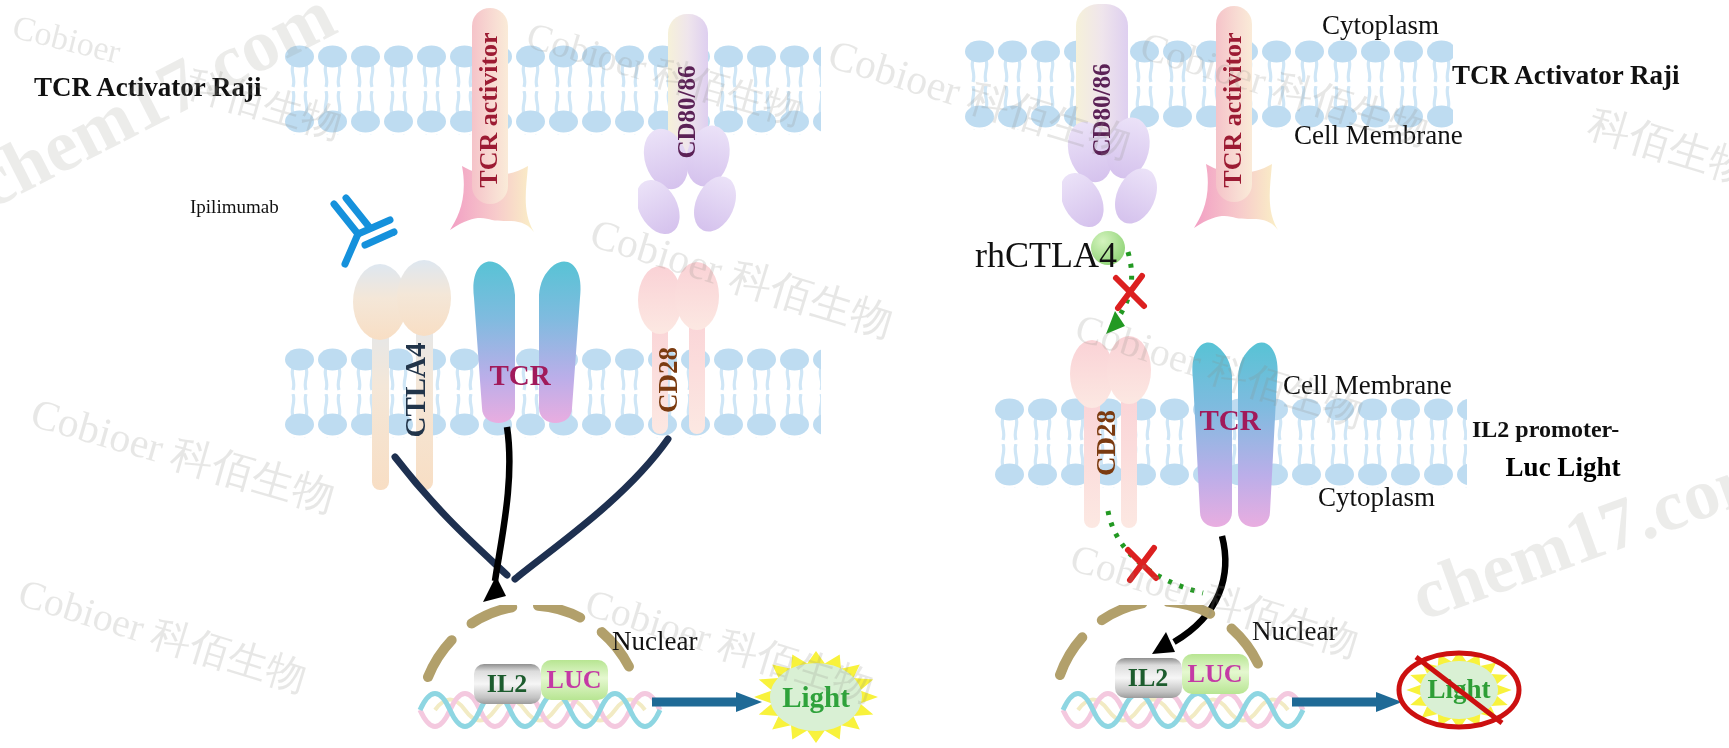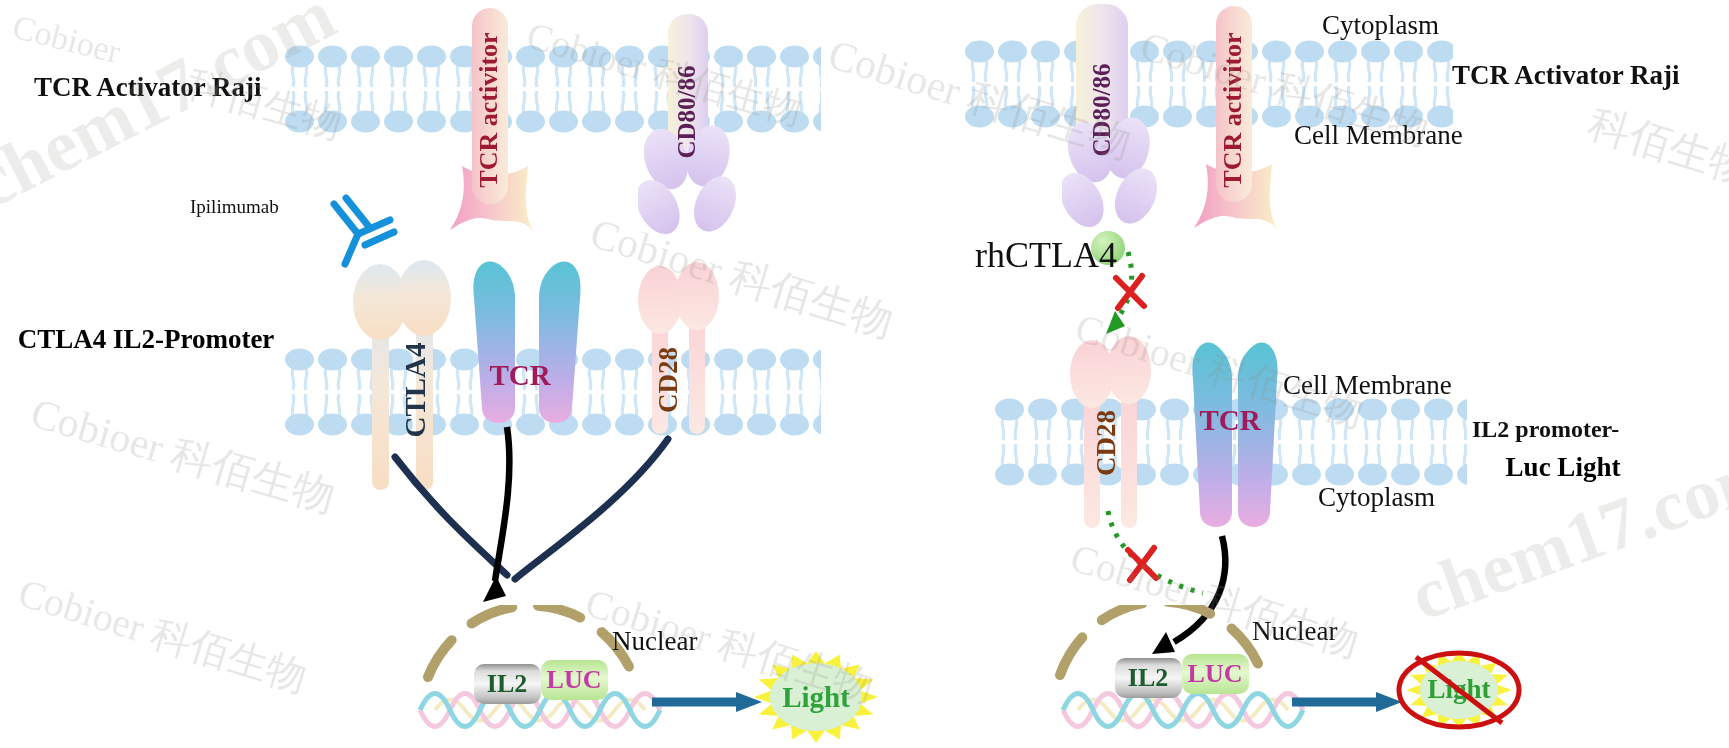--- a/index.html
+++ b/index.html
@@ -168,21 +168,20 @@
     <g transform="translate(71,55)">
       <polygon fill="#F8F23C" points="62,0 44.1,6.6 57.3,17.6 37.4,18.9 43.8,32.5 25,28.3 23.7,42.5 8.8,33.4 0,46 -8.8,33.4 -23.7,42.5 -25,28.3 -43.8,32.5 -37.4,18.9 -57.3,17.6 -44.1,6.6 -62,0 -44.1,-6.6 -57.3,-17.6 -37.4,-18.9 -43.8,-32.5 -25,-28.3 -23.7,-42.5 -8.8,-33.4 0,-46 8.8,-33.4 23.7,-42.5 25,-28.3 43.8,-32.5 37.4,-18.9 57.3,-17.6 44.1,-6.6"></polygon>
       <ellipse rx="46" ry="34" fill="#D9F0D4"></ellipse>
     </g>
   </svg>
 
   <div class="hlbl b" style="left:34px;top:72px;font-size:27px">TCR Activator Raji</div>
   <div class="vlbl" style="left:489px;top:110px;font-size:26px;color:#9C1B33">TCR activitor</div>
   <div class="vlbl" style="left:687px;top:112px;font-size:25px;color:#5B2156">CD80/86</div>
   <div class="hlbl" style="left:190px;top:196px;font-size:19px">Ipilimumab</div>
-  <div class="clbl b" style="left:146px;top:339px;font-size:27px">CTLA4 IL2-Promoter</div>
   <div class="vlbl" style="left:415px;top:390px;font-size:29px;color:#22354A">CTLA4</div>
   <div class="clbl b" style="left:520px;top:375px;font-size:29px;color:#A11A5B">TCR</div>
   <div class="vlbl" style="left:668px;top:380px;font-size:27px;color:#7B3B10">CD28</div>
   <div class="hlbl" style="left:612px;top:626px;font-size:27px">Nuclear</div>
   <div class="clbl b" style="left:507px;top:684px;font-size:26px;color:#1D5C2E">IL2</div>
   <div class="clbl b" style="left:574px;top:680px;font-size:26px;color:#C43AA5">LUC</div>
   <div class="clbl b" style="left:816px;top:697px;font-size:29px;color:#2FA23B">Light</div>
 
   <svg class="abs shape" style="left:963px;top:40px" width="490" height="90">
     <rect x="0" y="0" width="490" height="44" fill="url(#lipTop)"></rect>

